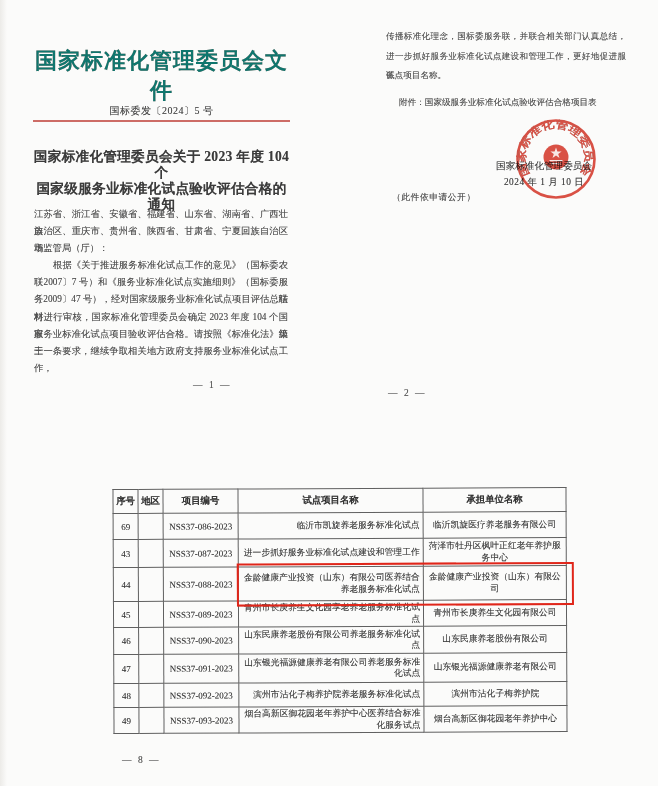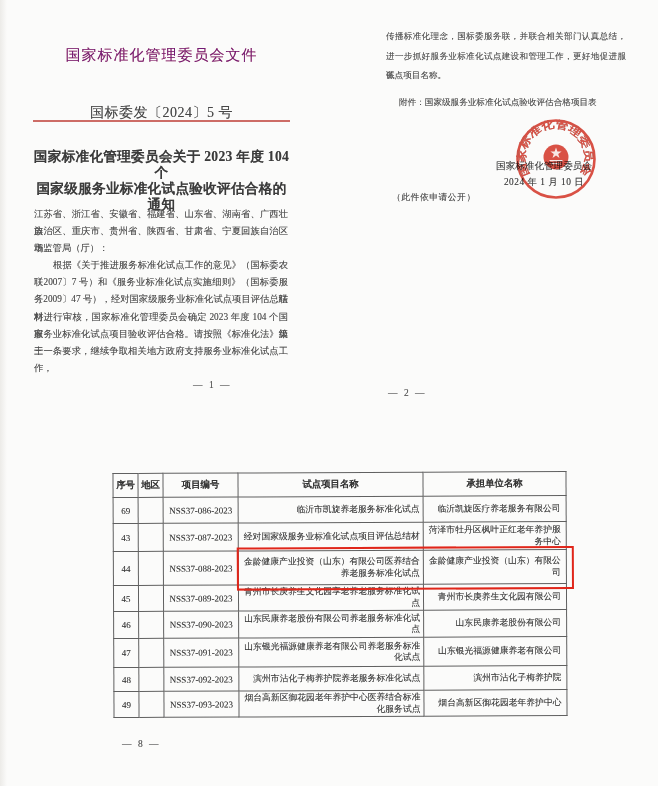--- a/index.html
+++ b/index.html
@@ -8,23 +8,23 @@
     background:linear-gradient(90deg,#ecebe8 0,#fbfbfa 7px,#fbfbfa 100%);
     font-family:"Liberation Serif","DejaVu Serif",serif;
     color:#4b4b4b;
     text-shadow:0 0 .5px rgba(90,90,90,.55);
   }
   .abs{position:absolute;}
 
   
   #page1{left:33px;top:46px;width:257px;height:352px;}
   .p1-title{top:0;left:0;width:100%;text-align:center;
-    font-size:15px;font-weight:normal;letter-spacing:1px;
-    color:#701a75;text-shadow:0 0 .6px rgba(215,88,80,.6);}
-  .p1-docnum{top:58px;left:0;width:100%;text-align:center;font-size:14px;color:#474747;letter-spacing:.5px;}
+    font-size:22px;font-weight:bold;letter-spacing:1px;
+    color:#0f766e;text-shadow:0 0 .6px rgba(215,88,80,.6);}
+  .p1-docnum{top:58px;left:0;width:100%;text-align:center;font-size:10px;color:#474747;letter-spacing:.5px;}
   .p1-redline{top:74px;left:0;width:100%;height:1.5px;background:#c4524b;opacity:.85;}
   .p1-doctitle{top:103px;left:0;width:100%;text-align:center;
     font-size:13.6px;font-weight:bold;color:#3b3b3b;line-height:16px;letter-spacing:.3px;}
   .p1-body{top:160px;left:1px;width:254px;font-size:9.3px;color:#4e4e4e;}
   .line{width:100%;height:17.1px;line-height:17.1px;text-align:justify;white-space:normal;}
   .line.just{text-align-last:justify;}
   .line.ind{text-indent:19px;}
   .pagenum{font-size:9.5px;color:#555;letter-spacing:2px;}
   .p1-pagenum{top:334px;left:160px;}
 
@@ -33,38 +33,38 @@
   .p2-body{top:0;left:0;width:240px;font-size:8.6px;color:#535353;}
   .p2-body .line{height:19.6px;line-height:19.6px;}
   .p2-attach{top:70px;left:13px;width:230px;font-size:8.6px;color:#4f4f4f;}
   .p2-signer{top:133px;left:70px;width:176px;text-align:center;font-size:9.6px;color:#3f3f3f;}
   .p2-date{top:149px;left:70px;width:176px;text-align:center;font-size:9.4px;color:#3f3f3f;letter-spacing:.5px;}
   .p2-disclosure{top:165px;left:6px;font-size:8.8px;color:#4a4a4a;letter-spacing:.5px;}
   .p2-pagenum{top:361px;left:2px;}
   .seal{left:128px;top:90px;opacity:.87;mix-blend-mode:multiply;}
 
   
-  #page3{left:0;top:404px;width:609px;height:366px;}
+  #page3{left:0;top:420px;width:609px;height:366px;}
   .table-wrap{left:113px;top:68px;width:460px;transform:rotate(-0.25deg);}
   table{border-collapse:collapse;table-layout:fixed;width:453px;
     font-size:8.8px;color:#3c3c3c;}
   th,td{border:1px solid #606060;padding:0 3px;overflow:hidden;}
   th{font-size:9.4px;font-weight:bold;color:#333;text-align:center;padding:0 1px;}
   thead tr{height:24px;}
   tbody tr:nth-child(1){height:26px;}
   tbody tr:nth-child(2){height:28px;}
   tbody tr:nth-child(3){height:34px;}
   tbody tr:nth-child(4){height:24px;}
   tbody tr:nth-child(5){height:27px;}
   tbody tr:nth-child(6){height:29px;}
   tbody tr:nth-child(7){height:24px;}
   tbody tr:nth-child(8){height:26px;}
   td.c-no,td.c-code{text-align:center;font-size:9px;}
   td.c-project{text-align:right;line-height:11.5px;padding:1px 3px;}
-  td.c-unit{text-align:right;line-height:11.5px;padding:1px 5px;}
+  td.c-unit{text-align:center;line-height:11.5px;padding:1px 5px;}
   .hl-box{left:124px;top:75px;width:333px;height:39px;border:2px solid #e0261a;
     box-shadow:0 0 .5px rgba(224,38,26,.6);}
   .p3-pagenum{left:122px;top:335px;}
 </style>
 </head>
 <body>
 
 <div id="page1" class="abs">
   <div class="abs p1-title">国家标准化管理委员会文件</div>
   <div class="abs p1-docnum">国标委发〔2024〕5 号</div>
@@ -140,21 +140,21 @@
             <td class="c-no">69</td>
             <td class="c-region"></td>
             <td class="c-code">NSS37-086-2023</td>
             <td class="c-project">临沂市凯旋养老服务标准化试点</td>
             <td class="c-unit">临沂凯旋医疗养老服务有限公司</td>
           </tr>
           <tr>
             <td class="c-no">43</td>
             <td class="c-region"></td>
             <td class="c-code">NSS37-087-2023</td>
-            <td class="c-project">经对国家级服务业标准化试点项目评估总结材</td>
+            <td class="c-project">进一步抓好服务业标准化试点建设和管理工作</td>
             <td class="c-unit">菏泽市牡丹区枫叶正红老年养护服务中心</td>
           </tr>
           <tr>
             <td class="c-no">44</td>
             <td class="c-region"></td>
             <td class="c-code">NSS37-088-2023</td>
             <td class="c-project">金龄健康产业投资（山东）有限公司医养结合养老服务标准化试点</td>
             <td class="c-unit">金龄健康产业投资（山东）有限公司</td>
           </tr>
           <tr>

